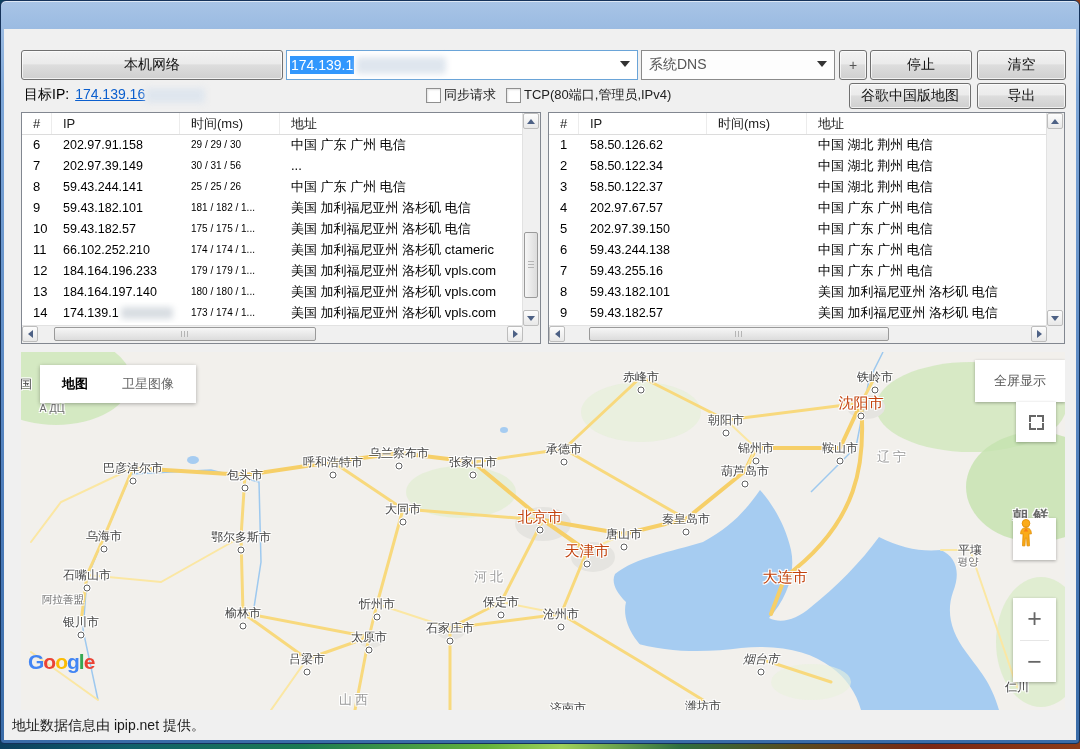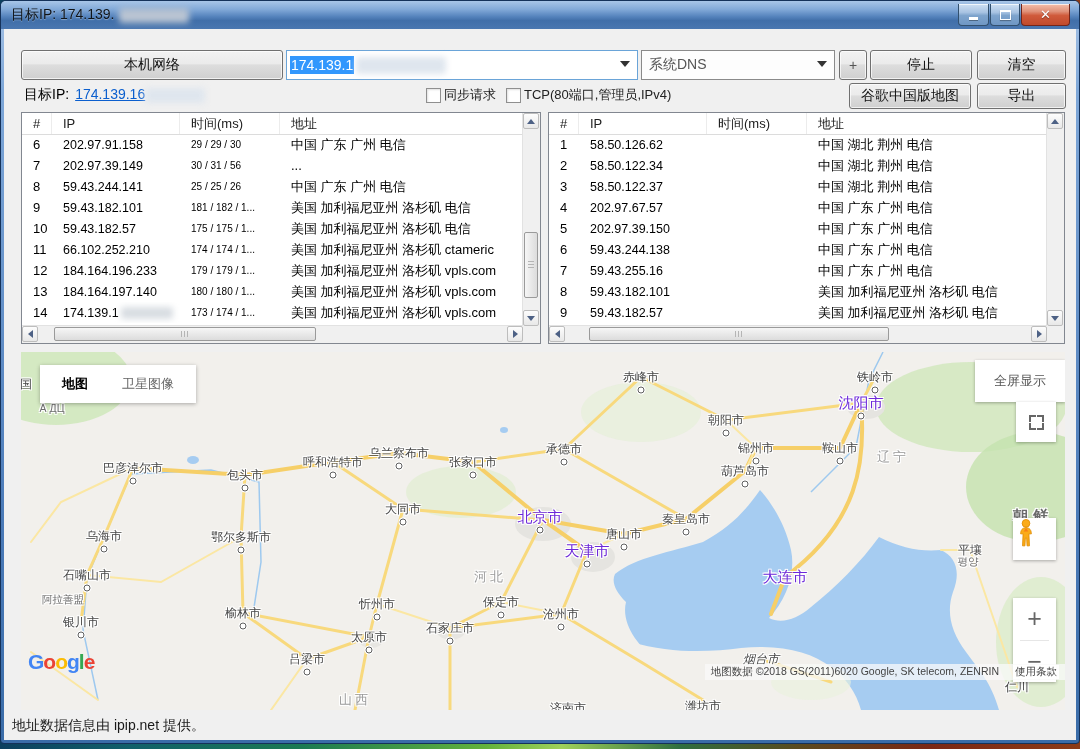--- a/index.html
+++ b/index.html
@@ -92,21 +92,21 @@
   .hthumb::after{content:"";position:absolute;top:3px;bottom:3px;left:50%;width:8px;margin-left:-4px;
     background:repeating-linear-gradient(90deg,#b5b5b5 0 1px,transparent 1px 3px);}
   .corner{position:absolute;right:0;bottom:0;width:17px;height:17px;background:#f0f0f0;}
 
   
   .map{position:absolute;left:17px;top:323px;width:1044px;height:358px;background:#f2f0ec;overflow:hidden;}
   .map svg{position:absolute;left:0;top:0;}
   .map-labels{position:absolute;left:0;top:0;width:100%;height:100%;}
   .mlabel{position:absolute;transform:translate(-50%,-50%);white-space:nowrap;color:#454545;font-size:12px;
     text-shadow:-1px -1px 0 #fff,1px -1px 0 #fff,-1px 1px 0 #fff,1px 1px 0 #fff,0 1px 0 #fff,0 -1px 0 #fff;}
-  .mlabel.city-lg{font-size:15px;color:#6d28d9;}
+  .mlabel.city-lg{font-size:15px;color:#c2410c;}
   .mlabel.prov{font-size:13px;color:#9b9b9b;letter-spacing:3px;}
   .mlabel.country{font-size:15px;color:#6b6b6b;letter-spacing:5px;font-weight:bold;}
   .mlabel.small{font-size:10.5px;color:#6d6d6d;}
   .mdot{position:absolute;width:5px;height:5px;border:1.5px solid #5f5f5f;border-radius:50%;background:#fff;
     transform:translate(-50%,-50%);box-shadow:0 0 0 1px #fff;}
   .map-tabs{position:absolute;left:19px;top:13px;height:38px;background:#fff;display:flex;align-items:center;
     box-shadow:0 1px 4px rgba(0,0,0,.3);padding:0 22px;}
   .map-tab{font-size:13px;color:#666;}
   .map-tab.active{font-weight:bold;color:#000;margin-right:34px;}
   .fs-btn{position:absolute;right:0px;top:8px;width:90px;height:42px;background:#fff;color:#565656;font-size:13px;
@@ -132,35 +132,20 @@
 
   
   .statusbar{position:absolute;left:0px;right:0px;top:683px;height:28px;background:#f0f0f0;
     display:flex;align-items:center;font-size:14px;color:#1a1a1a;}
   .statusbar span{margin-left:8px;}
 </style>
 </head>
 <body>
 
 <div class="window">
-  <div class="titlebar">
-    <span class="title-text">目标IP: 174.139.</span>
-    <span class="redact title-redact"></span>
-    <div class="winbtns">
-      <div class="winbtn min">
-          <span class="glyph-min"></span>
-        </div>
-      <div class="winbtn max">
-          <span class="glyph-max"></span>
-        </div>
-      <div class="winbtn close">
-          <span class="glyph-x">✕</span>
-        </div>
-    </div>
-  </div>
 
   <div class="client">
 
     <div class="row1">
       <div class="btn7" style="left:0;width:260px;">本机网络</div>
       <div class="combo">
         <span class="combo-text">174.139.1</span>
         <span class="redact combo-redact"></span>
         <span class="combo-arrow"></span>
       </div>
@@ -531,24 +516,20 @@
       </div>
 
       <div class="zoomctrl">
         <div class="zbtn">+</div>
         <div class="zdiv"></div>
         <div class="zbtn">−</div>
       </div>
 
       <div class="glogo" id="google-logo"><span style="color: rgb(66, 133, 244);">G</span><span style="color: rgb(234, 67, 53);">o</span><span style="color: rgb(251, 188, 5);">o</span><span style="color: rgb(66, 133, 244);">g</span><span style="color: rgb(52, 168, 83);">l</span><span style="color: rgb(234, 67, 53);">e</span></div>
 
-      <div class="attrib">
-        <span>地图数据 ©2018 GS(2011)6020 Google, SK telecom, ZENRIN</span>
-        <span class="terms">使用条款</span>
-      </div>
     </div>
 
     <div class="statusbar">
       <span>地址数据信息由 ipip.net 提供。</span>
     </div>
 
   </div>
 </div>
 
 </body></html>

